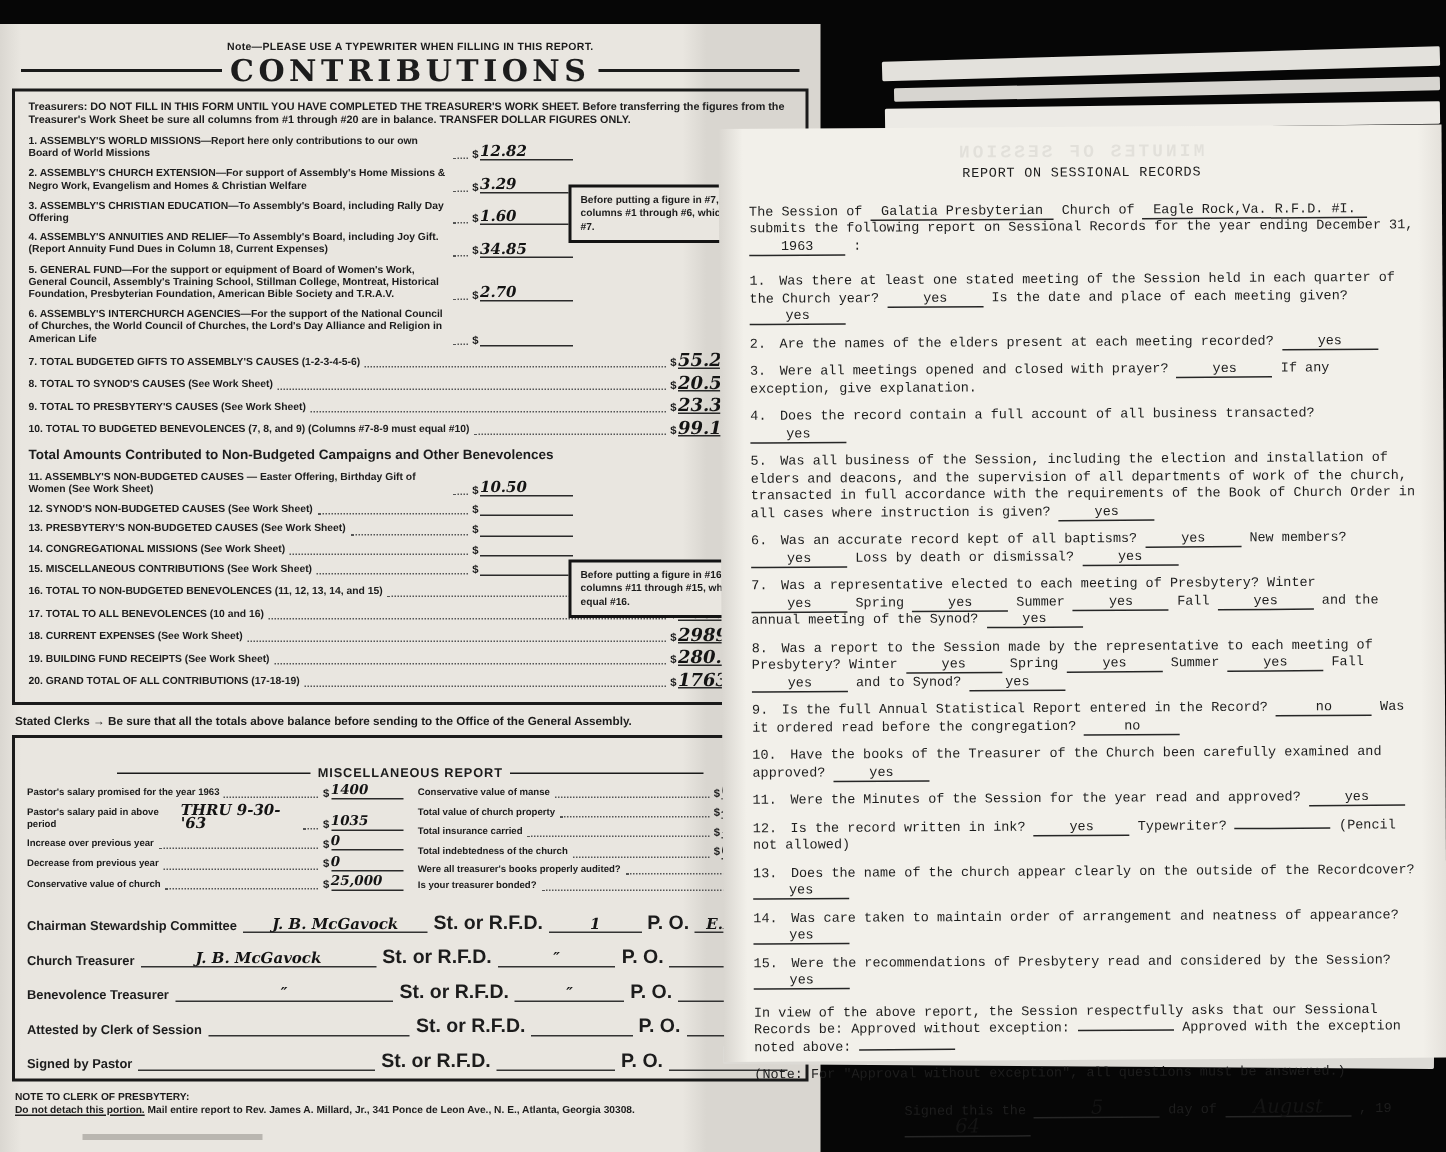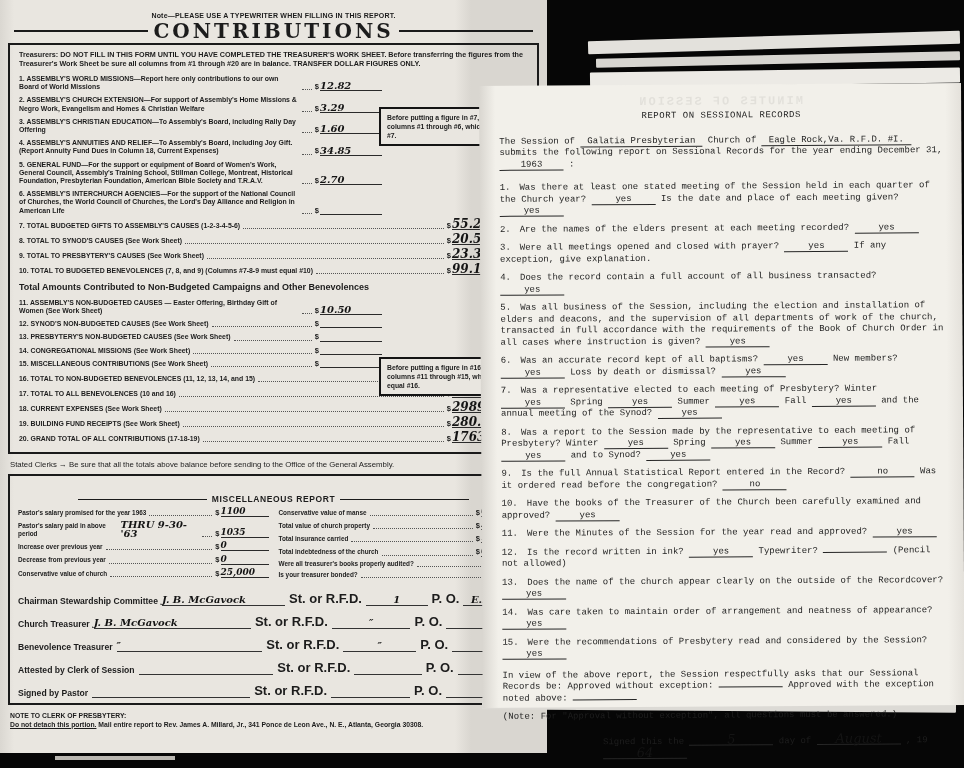--- a/index.html
+++ b/index.html
@@ -1,19 +1,19 @@
 <!DOCTYPE html>
 <html><head>
 <meta charset="utf-8">
 <style>
   html,body{margin:0;padding:0;}
   body{width:964px;height:768px;background:#060606;position:relative;overflow:hidden;
        font-family:"Liberation Sans",sans-serif;color:#1c1c1c;}
   
-  .left-page{position:absolute;left:0;top:0;width:547px;height:753px;
+  .left-page{position:absolute;left:0;top:16px;width:547px;height:753px;
     background:linear-gradient(90deg,#dad7d1 0,#e9e6e0 14px,#e9e6e0 455px,#d9d6d0 471px);}
   .note-top{margin:12px 6px 1px;text-align:center;font-size:7px;font-weight:bold;letter-spacing:.2px;}
   .title-row{display:flex;align-items:center;gap:5px;margin:0 14px;}
   .title-row .rule{flex:1;border-top:2px solid #1a1a1a;}
   .big-title{font-family:"DejaVu Serif",serif;font-weight:bold;font-size:20px;letter-spacing:3px;line-height:22px;}
   .main-box{margin:1px 8px 0;border:2px solid #1a1a1a;padding:5px 9px 4px;position:relative;}
   .intro{font-size:7.2px;font-weight:bold;line-height:9px;margin-bottom:7px;}
   .row{display:flex;align-items:flex-end;margin-bottom:5px;font-size:6.9px;font-weight:bold;line-height:8.2px;}
   .sec-inline .row{padding-right:146px;}
   .lbl{flex:0 1 auto;}
@@ -21,33 +21,33 @@
   .cur{font-size:7.5px;margin-right:1px;}
   .amt{display:inline-block;border-bottom:1px solid #2a2a2a;text-align:left;}
   .hand{font-family:"DejaVu Serif",serif;font-style:italic;font-size:10px;line-height:9px;color:#141414;}
   .sec-inline .amt{min-width:62px;}
   .sec-right .amt{min-width:76px;font-size:12px;}
   .side-box{position:absolute;width:136px;border:2px solid #141414;padding:4px 6px;
     font-size:6.8px;font-weight:bold;line-height:9px;background:#e9e6e0;}
   .side-box.b7{top:62px;right:6px;}
   .side-box.b16{top:312px;right:6px;}
   .sec2-header{font-size:9px;font-weight:bold;margin:7px 0 7px;}
-  .stated{margin:6px 10px 5px;font-size:7.8px;font-weight:normal;}
+  .stated{margin:6px 10px 5px;font-size:7.8px;font-weight:bold;}
   .misc-box{margin:0 8px;border:2px solid #1a1a1a;padding:3px 8px 5px;}
   .misc-title-row{display:flex;align-items:center;gap:5px;margin:15px 60px 3px;}
   .misc-title-row .rule{flex:1;border-top:1.5px solid #1a1a1a;}
   .misc-title{font-size:8.5px;font-weight:bold;letter-spacing:.6px;}
   .misc-grid{display:flex;gap:10px;}
   .misc-col{flex:1;}
   .misc-col .row{margin-bottom:3.2px;font-size:6.4px;}
   .misc-col .amt{min-width:48px;font-size:9px;}
   .choices{font-size:6.6px;letter-spacing:.5px;}
   .note-hand{margin:0 2px;}
   .sig-row{display:flex;align-items:flex-end;margin:8px 0 0;font-size:8.6px;font-weight:bold;}
-  .sig-row .wline{flex:2;border-bottom:1px solid #333;text-align:left;margin:0 4px;}
+  .sig-row .wline{flex:2;border-bottom:1px solid #333;text-align:center;margin:0 4px;}
   .sig-row .sline{flex:1;border-bottom:1px solid #333;text-align:center;margin:0 4px;}
   .sig-row .slbl{font-size:13px;}
   .clerk-note{margin:6px 10px 0;font-size:6.8px;font-weight:bold;line-height:9px;}
   .clerk-note .u{text-decoration:underline;}
   
   .paper-strip{position:absolute;border-radius:1px;}
   .right-page{position:absolute;left:479px;top:86px;width:482px;height:622px;
     background:linear-gradient(90deg,#d9d6d0 0,#f2f0ea 16px,#f2f0ea 466px,#e4e1db 482px);
     transform:rotate(-.35deg);transform-origin:top left;
     font-family:"Liberation Mono",monospace;font-size:9px;line-height:11.5px;color:#1e1e1e;
@@ -247,21 +247,21 @@
       <span class="rule"></span>
     </div>
     <div class="misc-grid">
       <div class="misc-col">
 
           <div class="row">
             <span class="lbl">Pastor's salary promised for the year 1963</span>
 
             <span class="leader"></span>
             <span class="cur">$</span>
-            <span class="amt hand">1100</span>
+            <span class="amt hand">1400</span>
           </div>
 
           <div class="row">
             <span class="lbl">Pastor's salary paid in above period</span>
             <span class="hand note-hand">THRU 9-30-'63</span>
             <span class="leader"></span>
             <span class="cur">$</span>
             <span class="amt hand">1035</span>
           </div>
 

